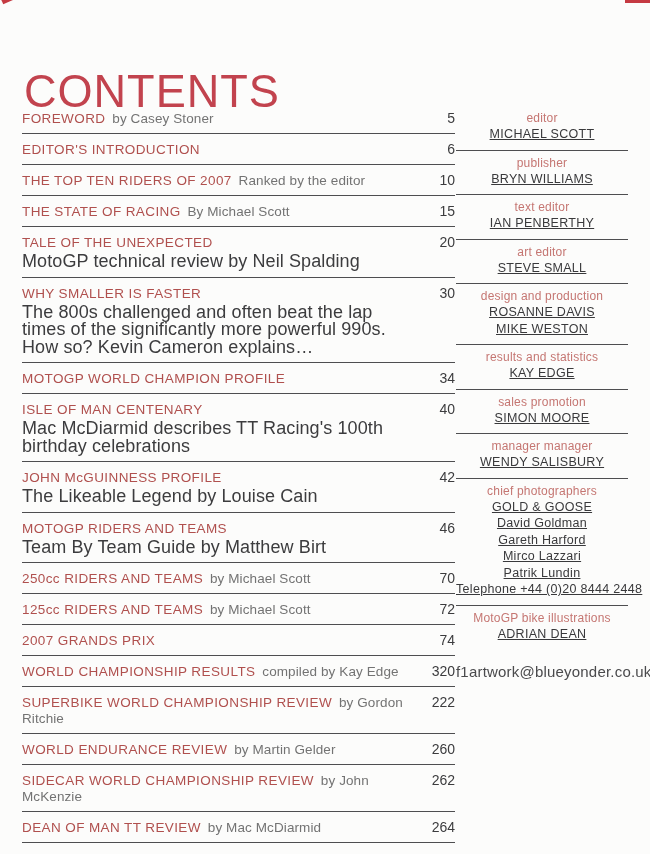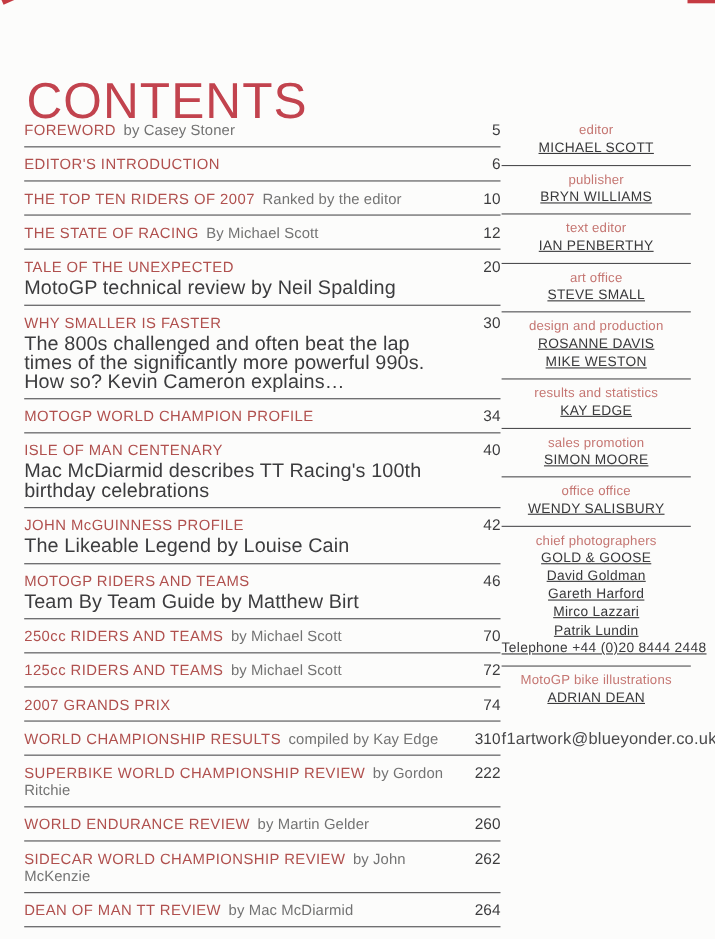--- a/index.html
+++ b/index.html
@@ -100,21 +100,21 @@
     </div>
 
     <span class="pagenum">10</span>
   </div>
 
   <div class="entry">
     <div class="entry-headline">
       <span class="title">THE STATE OF RACING</span><span class="byline"> By Michael Scott</span>
     </div>
 
-    <span class="pagenum">12</span>
+    <span class="pagenum">15</span>
   </div>
 
   <div class="entry">
     <div class="entry-headline">
       <span class="title">TALE OF THE UNEXPECTED</span>
     </div>
     <div class="entry-sublines">
         <div class="subline">MotoGP technical review by Neil Spalding</div>
       </div>
     <span class="pagenum">20</span>
@@ -189,21 +189,21 @@
     </div>
 
     <span class="pagenum">74</span>
   </div>
 
   <div class="entry">
     <div class="entry-headline">
       <span class="title">WORLD CHAMPIONSHIP RESULTS</span><span class="byline"> compiled by Kay Edge</span>
     </div>
 
-    <span class="pagenum">310</span>
+    <span class="pagenum">320</span>
   </div>
 
   <div class="entry">
     <div class="entry-headline">
       <span class="title">SUPERBIKE WORLD CHAMPIONSHIP REVIEW</span><span class="byline"> by Gordon Ritchie</span>
     </div>
 
     <span class="pagenum">222</span>
   </div>
 
@@ -252,21 +252,21 @@
 
   <div class="csec">
     <div class="clabel">text editor</div>
     <div class="cnames">
         <div class="cname">IAN PENBERTHY</div>
       </div>
 
   </div>
 
   <div class="csec">
-    <div class="clabel">art office</div>
+    <div class="clabel">art editor</div>
     <div class="cnames">
         <div class="cname">STEVE SMALL</div>
       </div>
 
   </div>
 
   <div class="csec">
     <div class="clabel">design and production</div>
     <div class="cnames">
         <div class="cname">ROSANNE DAVIS</div>
@@ -285,21 +285,21 @@
 
   <div class="csec">
     <div class="clabel">sales promotion</div>
     <div class="cnames">
         <div class="cname">SIMON MOORE</div>
       </div>
 
   </div>
 
   <div class="csec">
-    <div class="clabel">office office</div>
+    <div class="clabel">manager manager</div>
     <div class="cnames">
         <div class="cname">WENDY SALISBURY</div>
       </div>
 
   </div>
 
   <div class="csec">
     <div class="clabel">chief photographers</div>
     <div class="cnames">
         <div class="cname">GOLD &amp; GOOSE</div>

